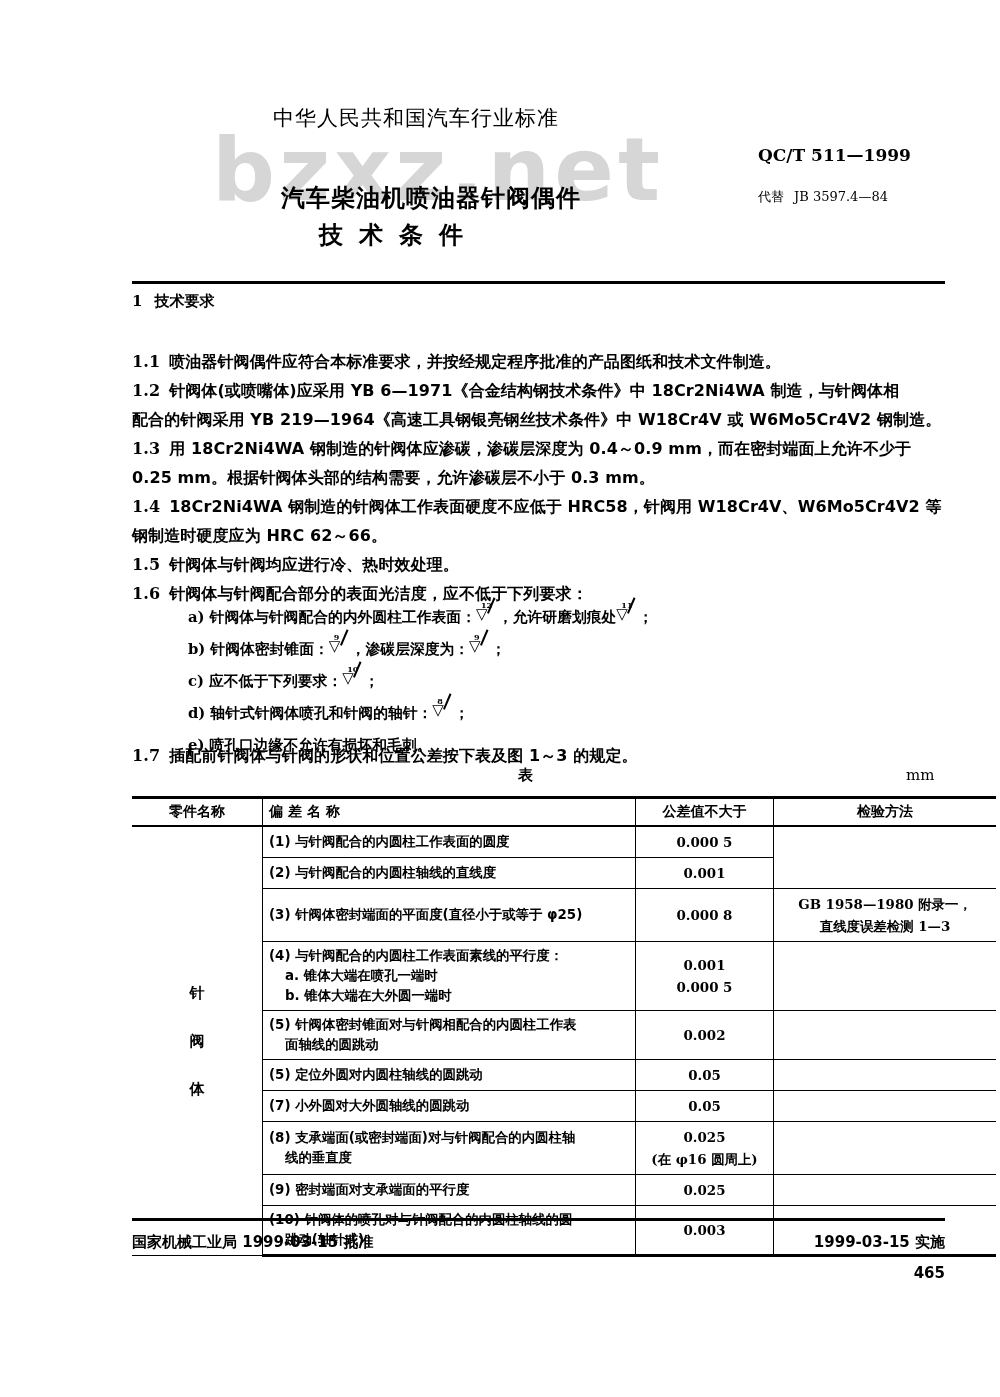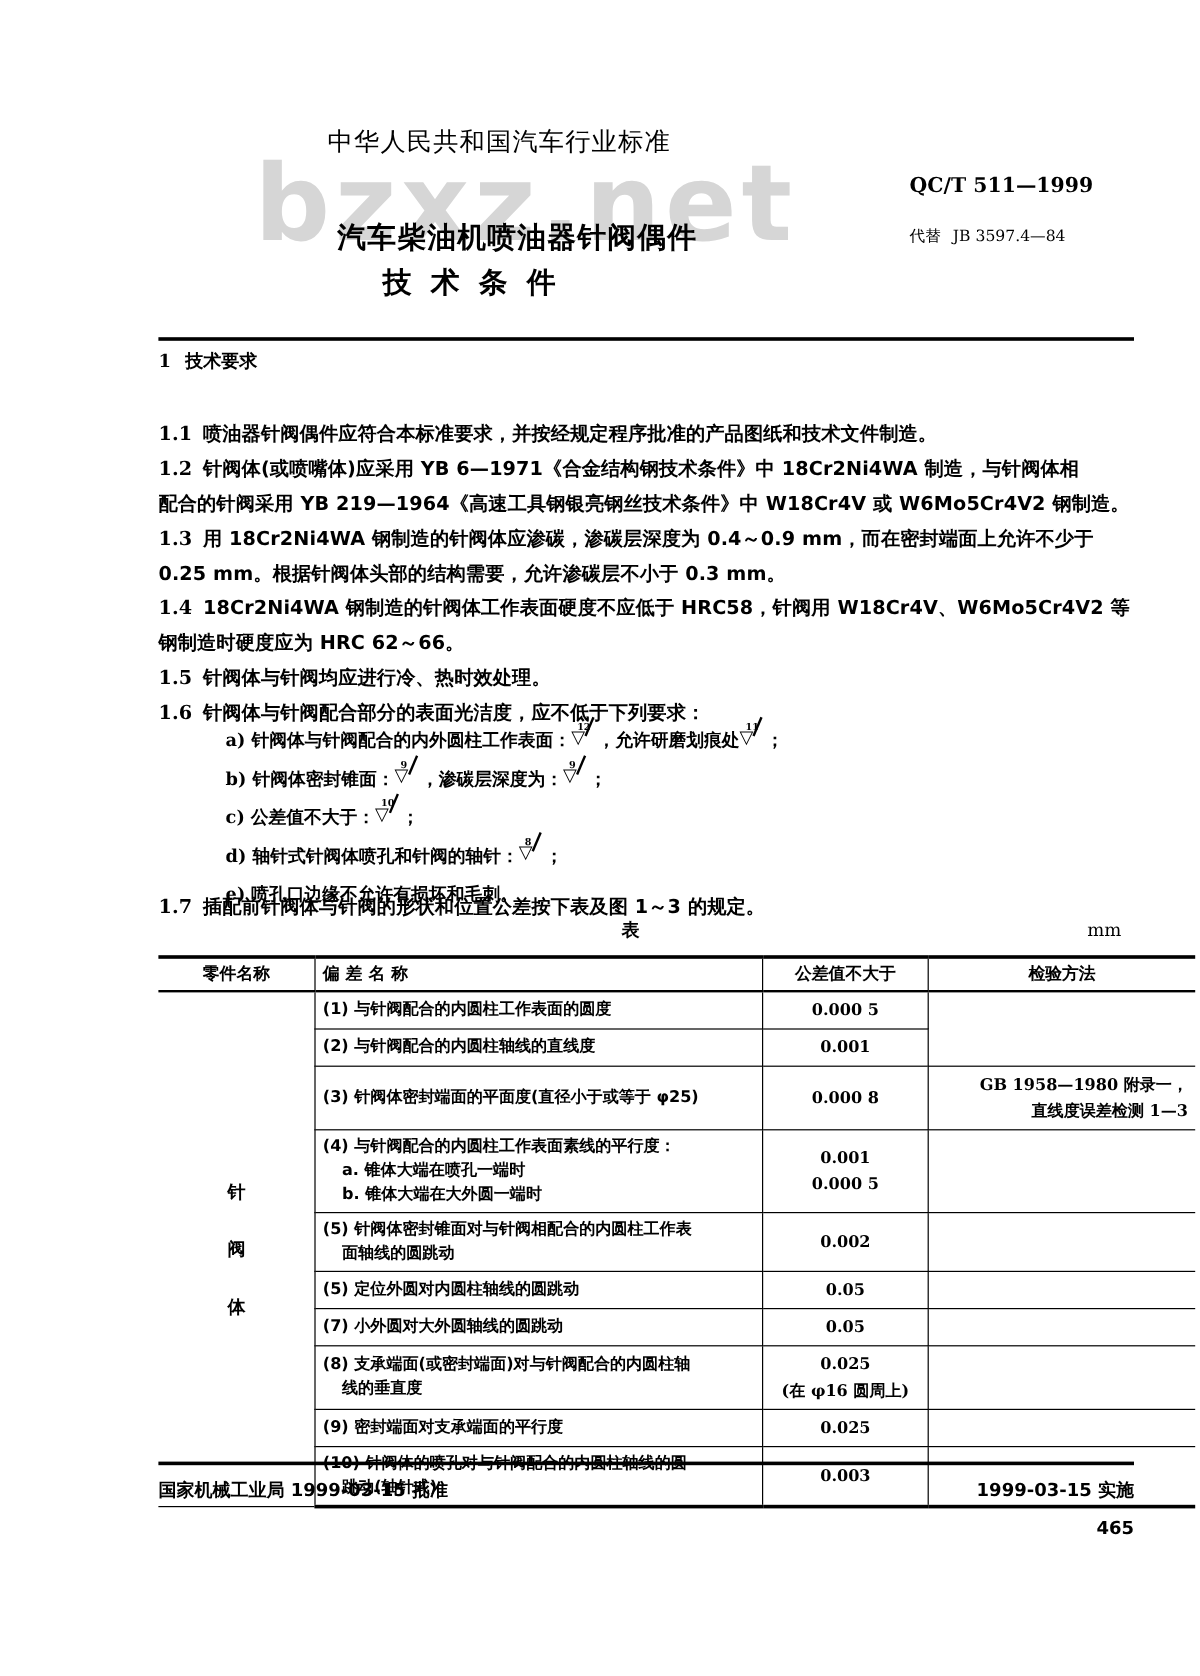--- a/index.html
+++ b/index.html
@@ -237,21 +237,21 @@
 
   .dev-cell { line-height: 20px; }
   .dev-cell .sub {
     display: block;
     padding-left: 16px;
   }
   .tol-cell { line-height: 22px; white-space: nowrap; }
   .method-cell {
     font-family: "DejaVu Serif", "Liberation Serif", serif;
     line-height: 22px;
-    text-align: right;
+    text-align: center;
     padding-left: 14px;
   }
   .method-cell .ln2 { display: block; }
 
   
   .footer-rule {
     position: absolute;
     left: 92px;
     top: 1218px;
     width: 813px;
@@ -341,21 +341,21 @@
 
     <div class="item" style="left:148px; top:608px;">
       <span class="lbl" style="margin-right:5px;">a)</span><span>针阀体与针阀配合的内外圆柱工作表面：</span><span class="rough"><span class="tri">▽</span><span class="grade">12</span><span class="tail"></span></span><span>，允许研磨划痕处</span><span class="rough"><span class="tri">▽</span><span class="grade">11</span><span class="tail"></span></span><span>；</span>
     </div>
 
     <div class="item" style="left:148px; top:640px;">
       <span class="lbl" style="margin-right:5px;">b)</span><span>针阀体密封锥面：</span><span class="rough"><span class="tri">▽</span><span class="grade">9</span><span class="tail"></span></span><span>，渗碳层深度为：</span><span class="rough"><span class="tri">▽</span><span class="grade">9</span><span class="tail"></span></span><span>；</span>
     </div>
 
     <div class="item" style="left:148px; top:672px;">
-      <span class="lbl" style="margin-right:5px;">c)</span><span>公差值不大于：</span><span class="rough"><span class="tri">▽</span><span class="grade">10</span><span class="tail"></span></span><span>；</span>
+      <span class="lbl" style="margin-right:5px;">c)</span><span>应不低于下列要求：</span><span class="rough"><span class="tri">▽</span><span class="grade">10</span><span class="tail"></span></span><span>；</span>
     </div>
 
     <div class="item" style="left:148px; top:704px;">
       <span class="lbl" style="margin-right:5px;">d)</span><span>轴针式针阀体喷孔和针阀的轴针：</span><span class="rough"><span class="tri">▽</span><span class="grade">8</span><span class="tail"></span></span><span>；</span>
     </div>
 
     <div class="item" style="left:148px; top:736px;">
       <span class="lbl" style="margin-right:5px;">e)</span><span>喷孔口边缘不允许有损坏和毛刺。</span>
     </div>
 

